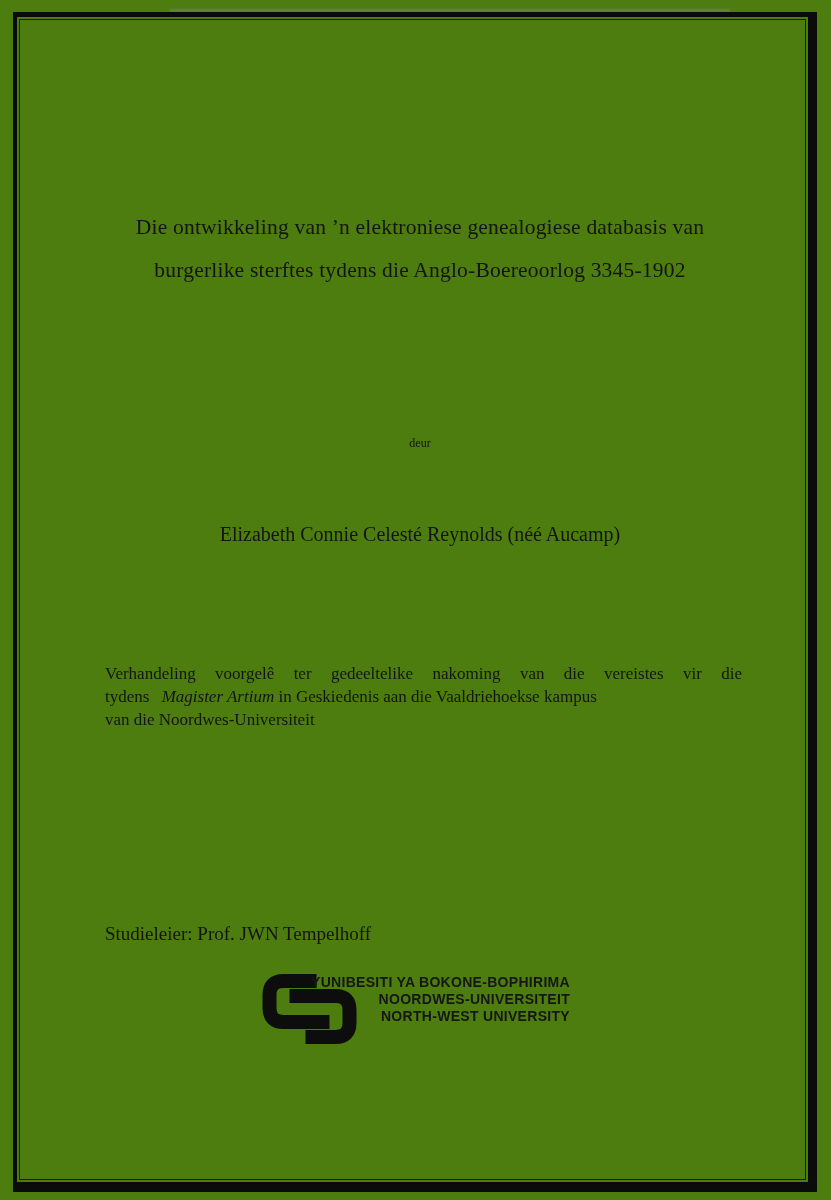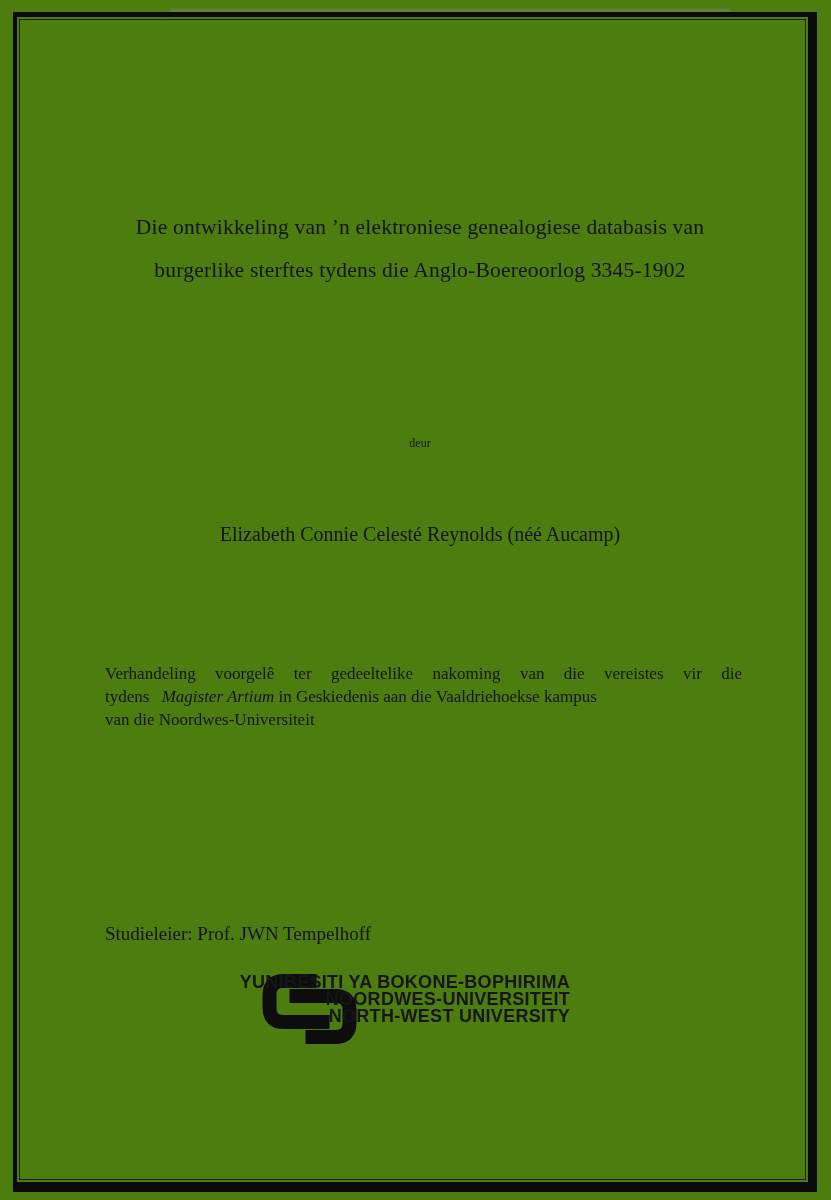--- a/index.html
+++ b/index.html
@@ -86,21 +86,21 @@
     position: absolute;
     left: 0; top: 1px;
     width: 103px; height: 82px;
   }
   .logo-text {
     position: absolute;
     right: 0; top: 7px;
     text-align: right;
     font-family: "Liberation Sans", sans-serif;
     font-weight: 700;
-    font-size: 18px;
+    font-size: 14px;
     line-height: 17px;
     letter-spacing: 0.3px;
     color: #161616;
     white-space: nowrap;
   }
 </style>
 </head>
 <body>
 
 <div class="page">

